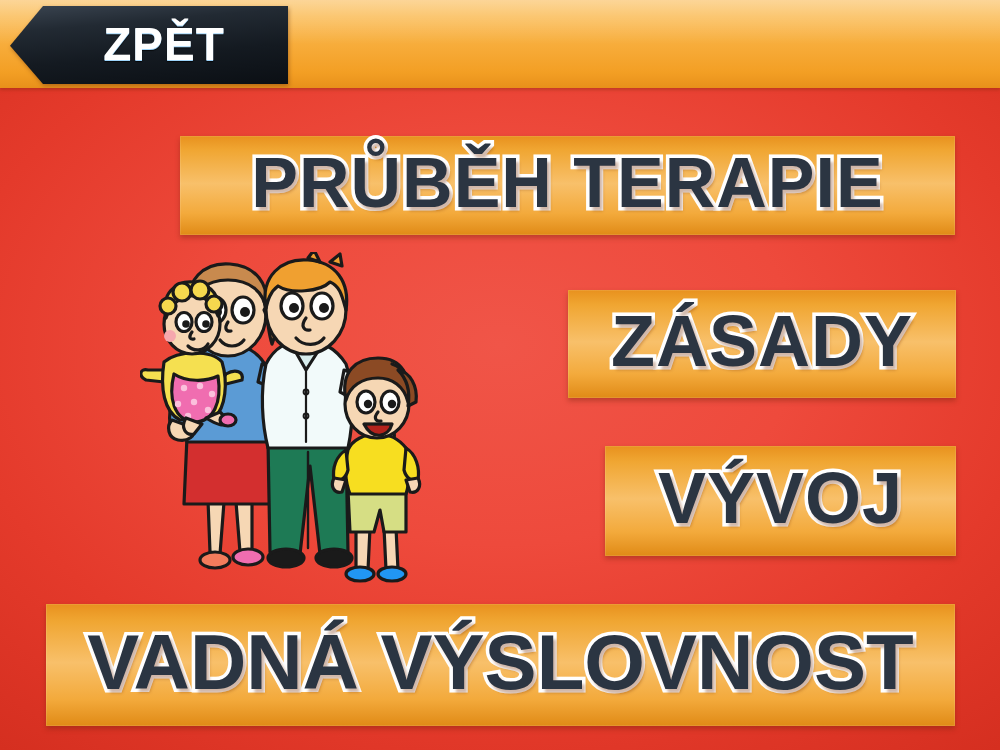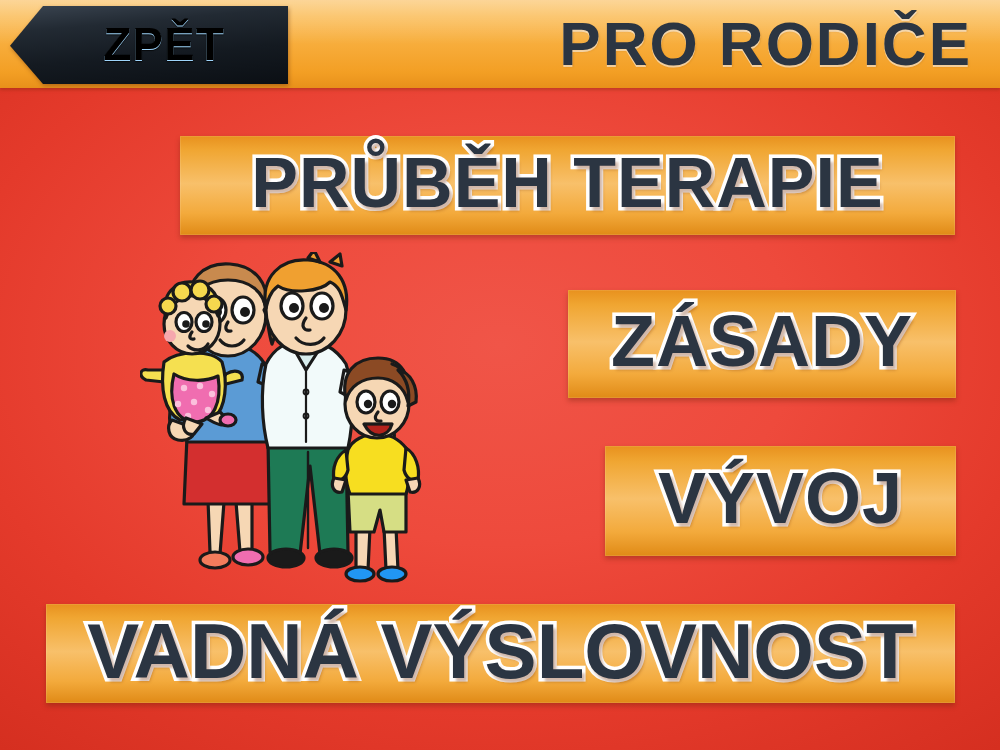--- a/index.html
+++ b/index.html
@@ -89,21 +89,21 @@
   .back-label {
     position: absolute;
     left: 36px; right: 6px;
     top: 0; bottom: 0;
     display: flex;
     align-items: center;
     justify-content: center;
     font-size: 46px;
     font-weight: 700;
     letter-spacing: 1px;
-    color: #000000;
+    color: #ffffff;
     text-shadow:
       0 1px 0 #9ED4FA,
       0 2px 1px rgba(0,0,0,0.7);
     padding-bottom: 3px;
   }
 
   
   .mbtn {
     position: absolute;
     cursor: pointer;
@@ -135,21 +135,21 @@
 
   #btn-prubeh  { left: 180px; top: 136px; width: 775px; height: 99px; }
   #btn-prubeh  .mbtn-label { font-size: 70px; }
 
   #btn-zasady  { left: 568px; top: 290px; width: 388px; height: 108px; text-align: center; }
   #btn-zasady  .mbtn-label { font-size: 72px; }
 
   #btn-vyvoj   { left: 605px; top: 446px; width: 351px; height: 110px; }
   #btn-vyvoj   .mbtn-label { font-size: 72px; text-align: right; }
 
-  #btn-vadna   { left: 46px; top: 604px; width: 909px; height: 99px; }
+  #btn-vadna   { left: 46px; top: 604px; width: 909px; height: 122px; }
   #btn-vadna   .mbtn-label { font-size: 78px; letter-spacing: 0px; }
 
   
   .family {
     position: absolute;
     left: 140px;
     top: 252px;
     width: 300px;
     height: 340px;
     z-index: 3;
@@ -158,21 +158,20 @@
 </style>
 </head>
 <body>
 
 <div id="screen">
 
   <div class="bg"></div>
 
   <div class="header">
     <div class="header-sheen"></div>
-    <div class="header-title">PRO RODIČE</div>
   </div>
 
   <div class="back-btn">
     <div class="back-shape"></div>
     <div class="back-label">ZPĚT</div>
   </div>
 
   <div class="family">
     <svg viewBox="0 0 300 340" xmlns="http://www.w3.org/2000/svg">
       <g stroke="#1A1A1A" stroke-width="3.2" stroke-linejoin="round" stroke-linecap="round">

